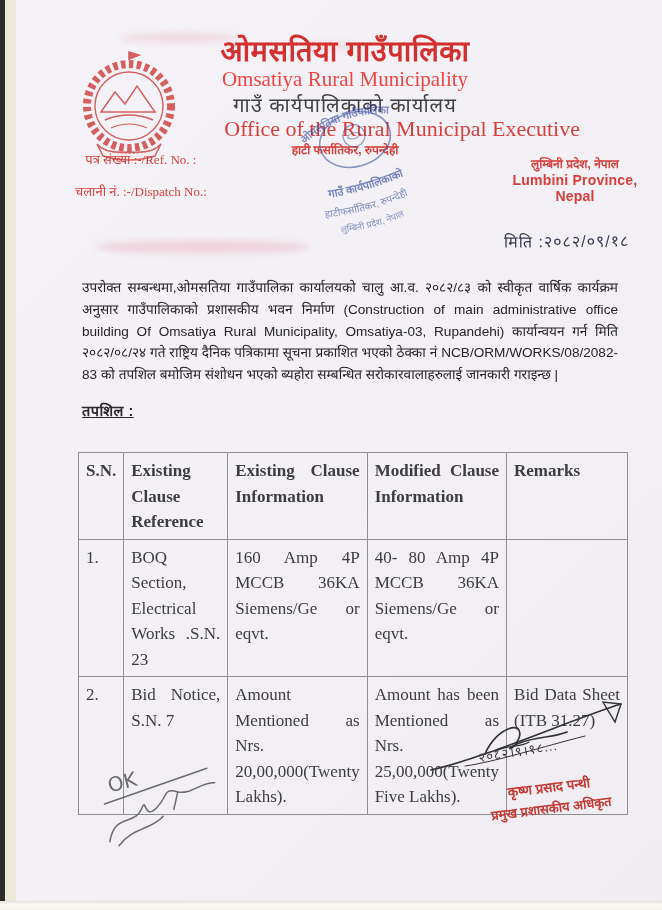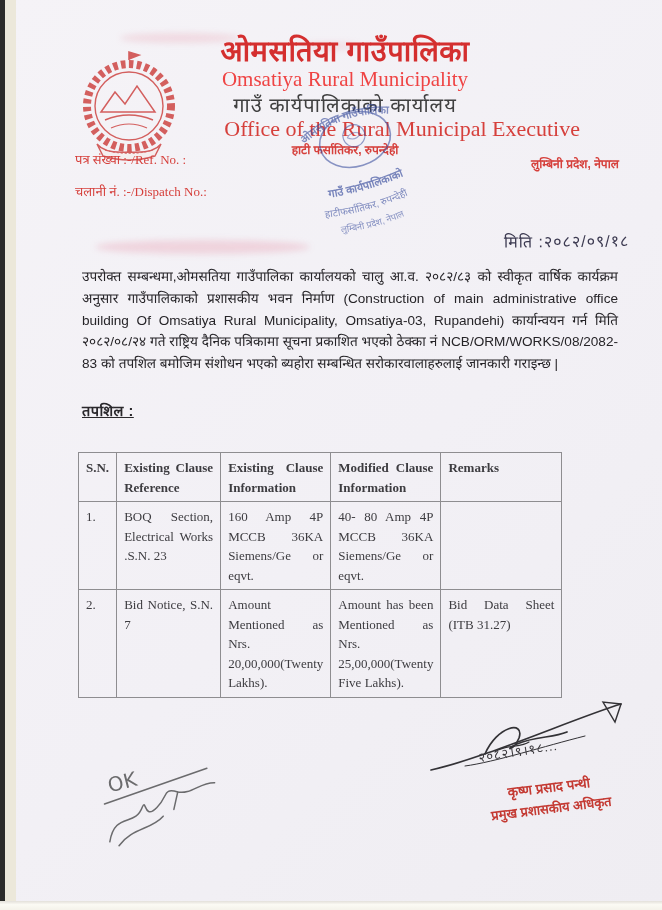--- a/index.html
+++ b/index.html
@@ -22,46 +22,46 @@
   .hdr{position:absolute;left:110px;top:36px;width:470px;text-align:center;}
   .t-np{font-size:29px;font-weight:bold;color:#d42f2f;letter-spacing:.5px;line-height:1.05;}
   .t-en{font-family:"Liberation Serif",serif;font-size:21px;color:#ef4444;line-height:1.25;}
   .o-np{font-size:20px;font-weight:normal;color:#404040;letter-spacing:1px;line-height:1.1;margin-top:1px;}
   .o-en{font-family:"Liberation Serif",serif;font-size:22px;color:#d6403c;line-height:1.2;text-align:right;}
   .a-np{font-size:12px;font-weight:bold;color:#d6403c;line-height:1.25;margin-top:1px;}
   .a-en{font-family:"Liberation Serif",serif;font-size:17px;color:#d6403c;line-height:1.1;}
 
   .logo{position:absolute;left:75px;top:50px;width:108px;height:114px;}
 
-  .refs{position:absolute;left:75px;top:150px;color:#d6403c;font-size:13px;}
+  .refs{position:absolute;left:75px;top:150px;color:#d6403c;font-size:13px;text-align:center;}
   .refs .row{margin-bottom:14px;font-family:"Liberation Serif",serif;}
 
   .prov{position:absolute;left:500px;top:155px;width:150px;text-align:center;color:#d6403c;}
   .prov .p-np{font-size:12px;font-weight:bold;}
   .prov .p-en{font-size:14px;font-weight:bold;letter-spacing:.2px;}
 
   .dateline{position:absolute;left:504px;top:230px;font-size:16px;color:#3b3950;
     letter-spacing:1px;transform:rotate(-.5deg);}
 
   
   .stamp-blue{position:absolute;left:276px;top:98px;width:178px;height:148px;
     opacity:.78;filter:blur(.3px);}
 
   
-  .para{position:absolute;left:82px;top:266px;width:536px;font-size:13.6px;
+  .para{position:absolute;left:82px;top:277px;width:536px;font-size:13.6px;
     line-height:21.8px;text-align:justify;color:#262428;}
 
   .tapsil{position:absolute;left:82px;top:400px;font-size:14.5px;font-weight:bold;
     color:#2a282c;text-decoration:underline;letter-spacing:.5px;}
 
   
   table.mod{position:absolute;left:78px;top:452px;border-collapse:collapse;table-layout:fixed;
     font-family:"Liberation Serif",serif;color:#3d3c40;}
   table.mod td,table.mod th{border:1.4px solid #8e8d90;vertical-align:top;
-    padding:5px 7px 4px 7px;font-size:13px;line-height:1.5;text-align:left;}
+    padding:5px 7px 4px 7px;font-size:17px;line-height:1.5;text-align:left;}
   table.mod th{font-weight:bold;text-align:justify;}
   table.mod td.just{text-align:justify;}
   .c0{width:37px}.c1{width:104px}.c2{width:99px}.c3{width:107px}.c4{width:121px}
   tr.r-head{height:46px;} tr.r1{height:74px;} tr.r2{height:103px;}
 
   
   .sig-ok{position:absolute;left:95px;top:748px;width:150px;height:100px;}
   .sig-main{position:absolute;left:425px;top:692px;width:220px;height:95px;}
   .sig-date{position:absolute;left:478px;top:742px;font-size:13px;color:#3a383c;
     transform:rotate(-9deg);letter-spacing:1px;}
@@ -101,20 +101,21 @@
   <div class="a-np">हाटी फर्सातिकर, रुपन्देही</div>
 </div>
 
 <div class="refs">
   <div class="row">पत्र संख्या :-/Ref. No. :</div>
   <div class="row">चलानी नं. :-/Dispatch No.:</div>
 </div>
 
 <div class="prov">
   <div class="p-np">लुम्बिनी प्रदेश, नेपाल</div>
+  <div class="p-en">Lumbini Province, Nepal</div>
 </div>
 
 <div class="dateline">मिति :२०८२/०९/१८</div>
 
 <svg class="stamp-blue" viewBox="0 0 178 148">
   <g transform="rotate(-17 89 74)" stroke="#3a4e9e" fill="none">
     <ellipse cx="89" cy="40" rx="36" ry="27" stroke-width="1.6" opacity=".75"></ellipse>
     <circle cx="89" cy="36" r="11" stroke-width="1.1" opacity=".7"></circle>
     <path d="M82 36 q7 -6 14 0 q-7 6 -14 0" stroke-width="1" opacity=".6"></path>
     <defs>

